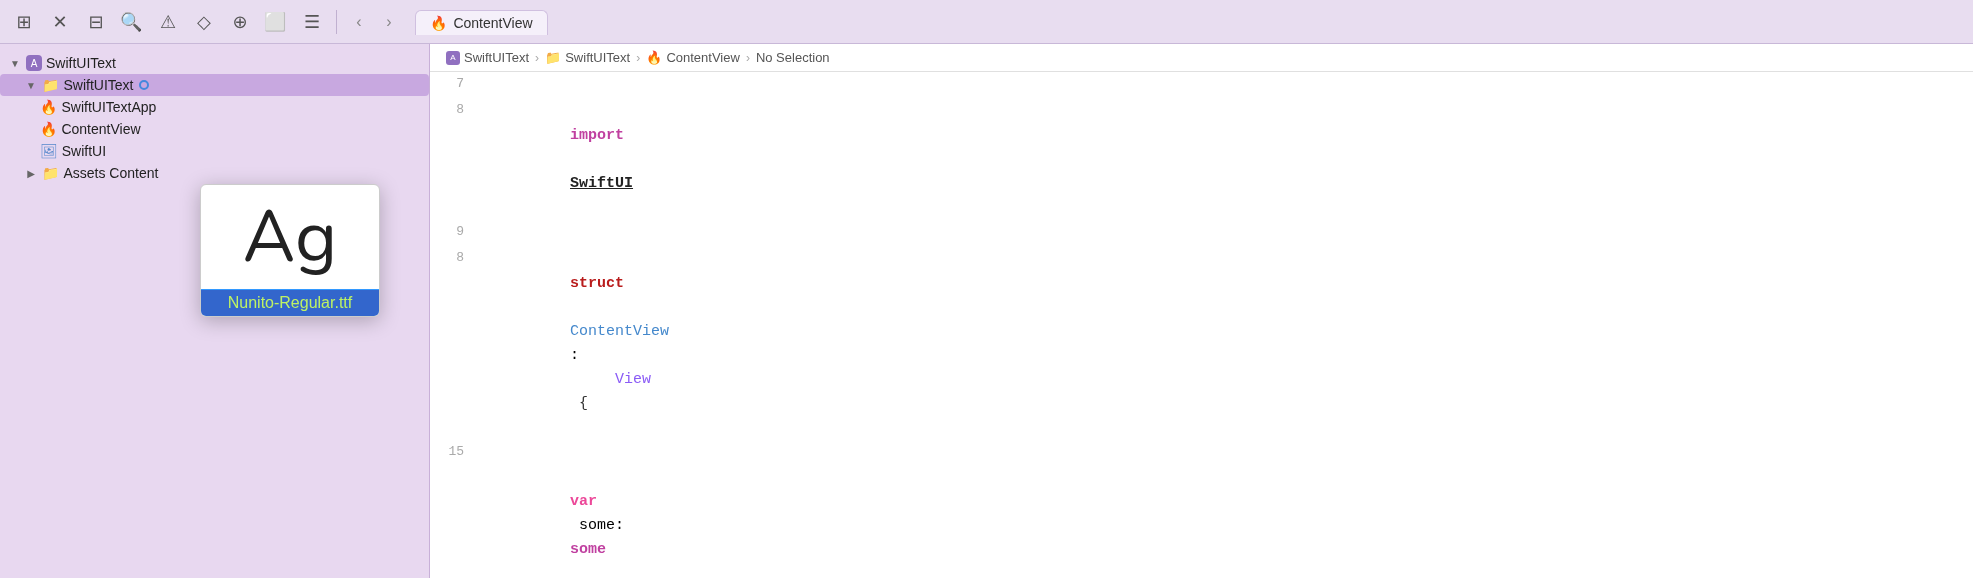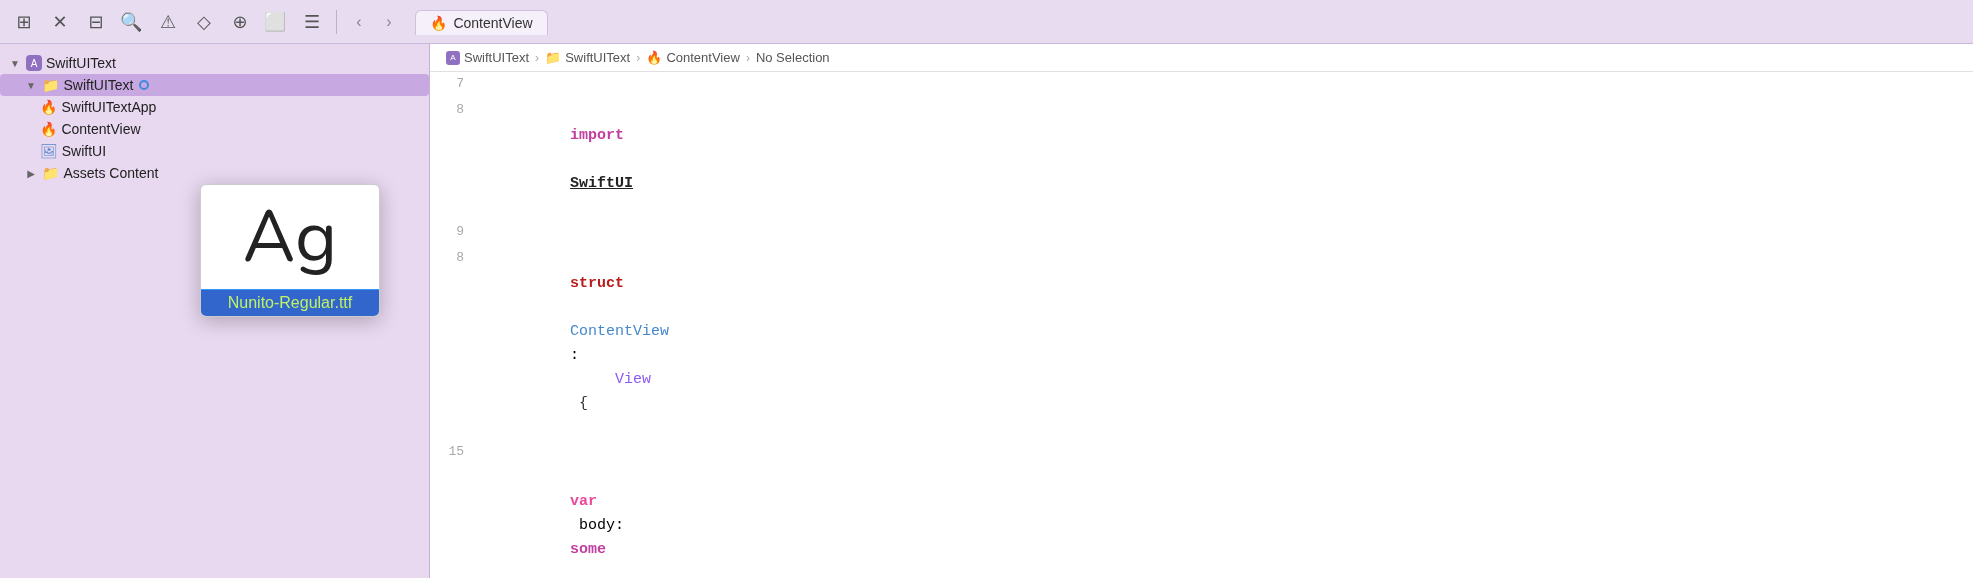--- a/index.html
+++ b/index.html
@@ -390,21 +390,21 @@
           <span class="kw-view">View</span>
           <span class="brace"> {</span>
         </span>
       </div>
 
       <div class="code-line">
         <span class="line-num">15</span>
         <span class="line-content">
           <span>    </span>
           <span class="kw-var">var</span>
-          <span> body: </span>
+          <span> some: </span>
           <span class="kw-some">some</span>
           <span> </span>
           
           
         </span>
       </div>
 
     </div>
   </div>
 </div>

